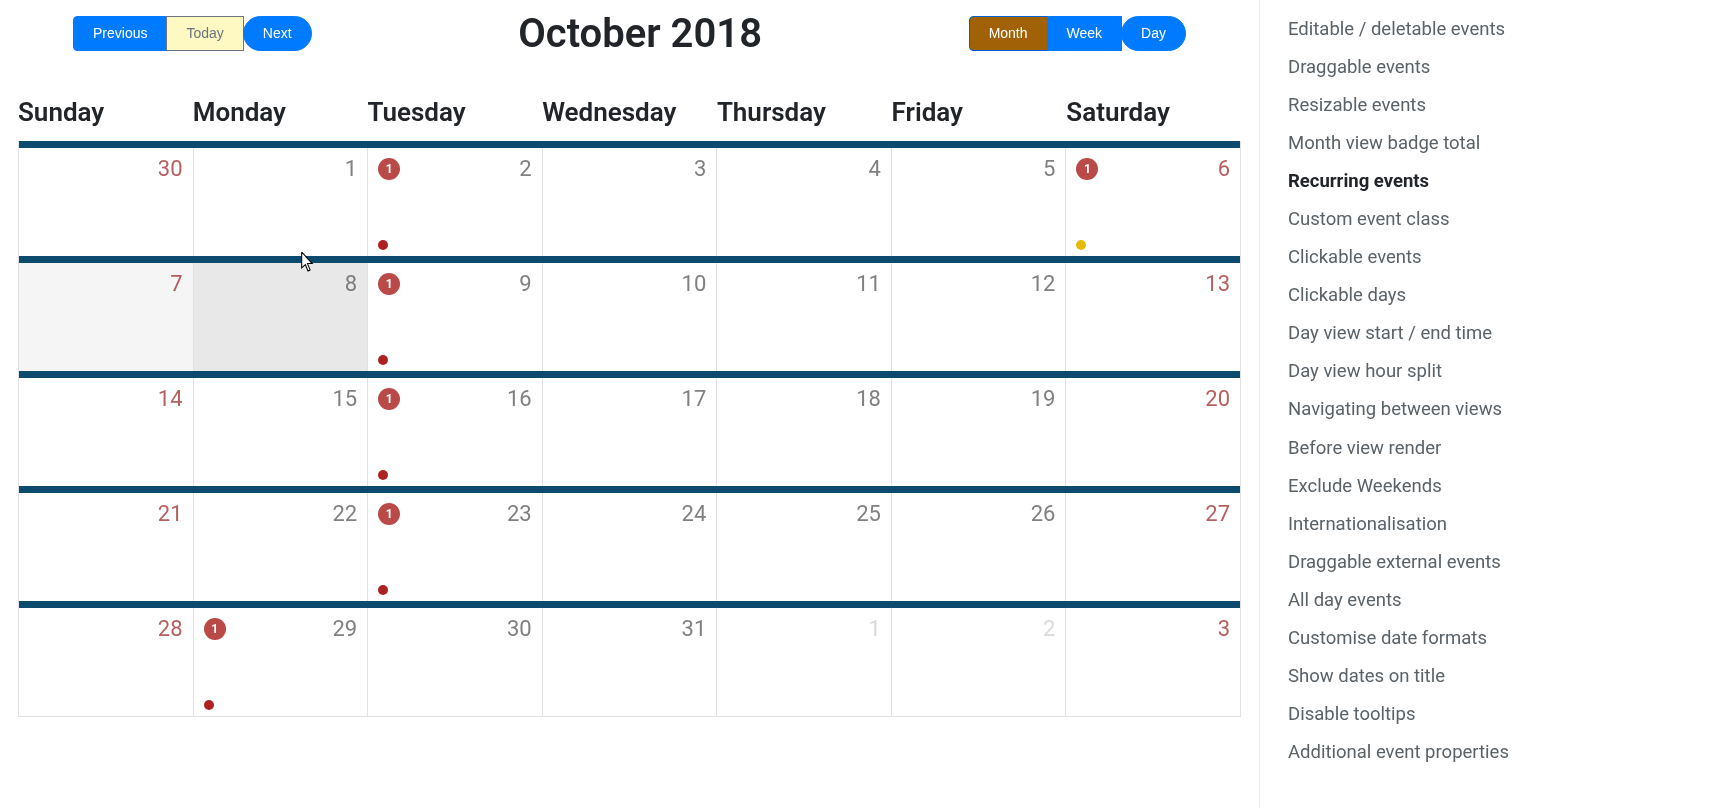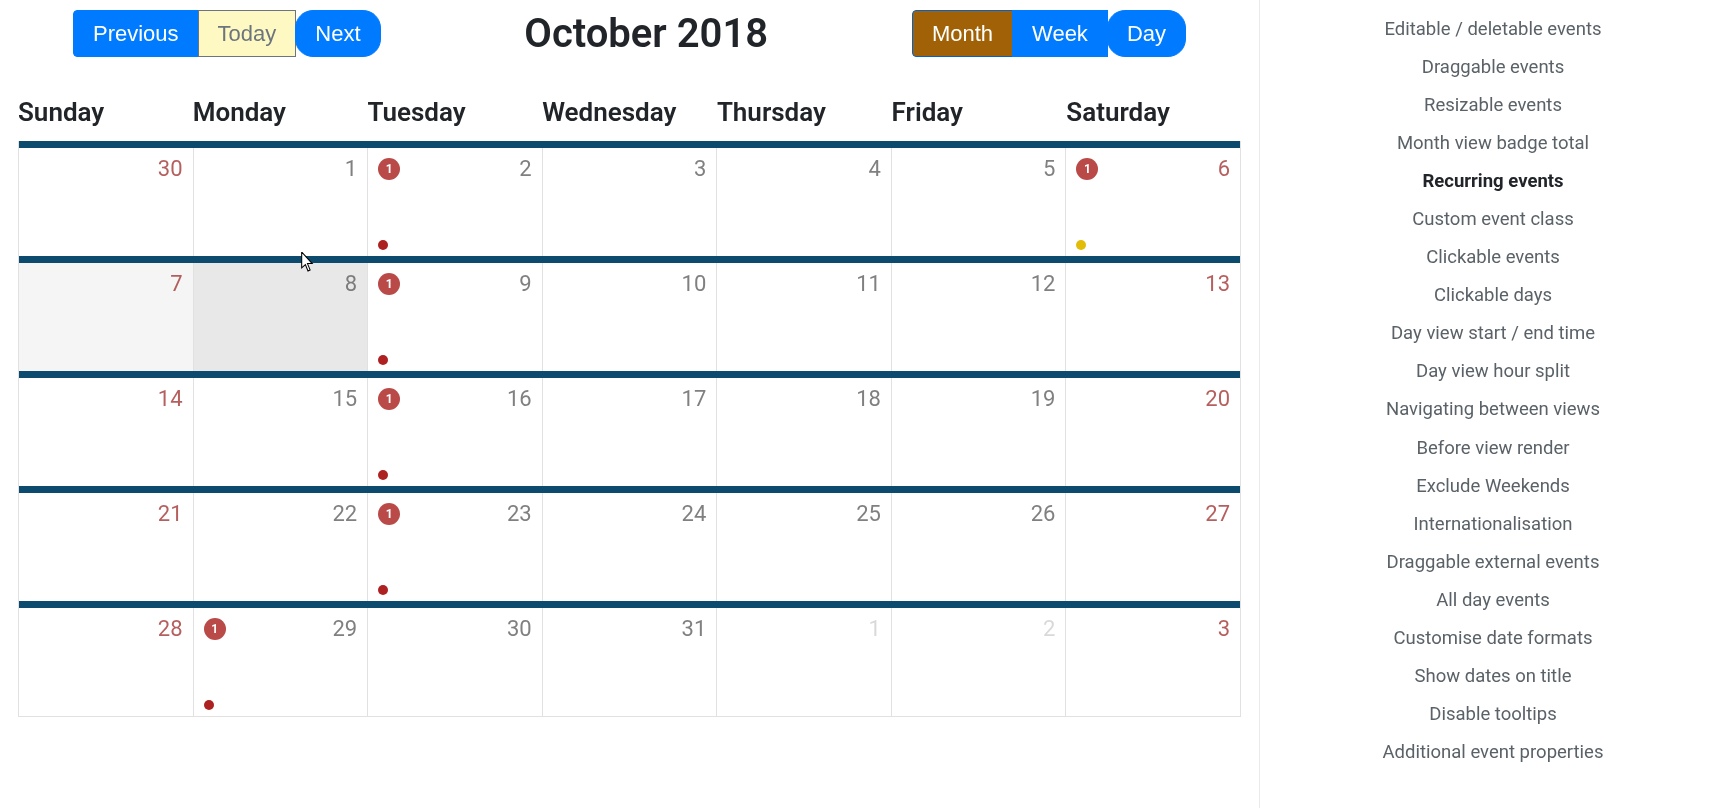--- a/index.html
+++ b/index.html
@@ -15,21 +15,20 @@
       height: 808px;
     }
     .main {
       flex: 1;
       padding: 10px 18px 0 18px;
       border-right: 1px solid #e9ecef;
     }
     .sidebar {
       width: 466px;
       padding: 10px 0 17px 0;
-      text-align: center;
     }
     .sidebar-item {
       padding: 7px 28px;
       font-size: 18.5px;
       color: #5a6268;
       cursor: pointer;
       line-height: 1.3;
     }
     .sidebar-item.active {
       font-weight: 700;
@@ -41,21 +40,21 @@
       display: flex;
       align-items: center;
       margin: 0 55px 24px 55px;
     }
     .btngroup {
       display: inline-flex;
       border-radius: 4px;
       overflow: hidden;
     }
     .btn {
-      font-size: 22px;
+      font-size: 14px;
       line-height: 1.5;
       padding: 6px 19px;
       border: 1px solid transparent;
       cursor: pointer;
       user-select: none;
     }
     .btn-primary {
       background: #007bff;
       color: #fff;
       border-color: #007bff;

